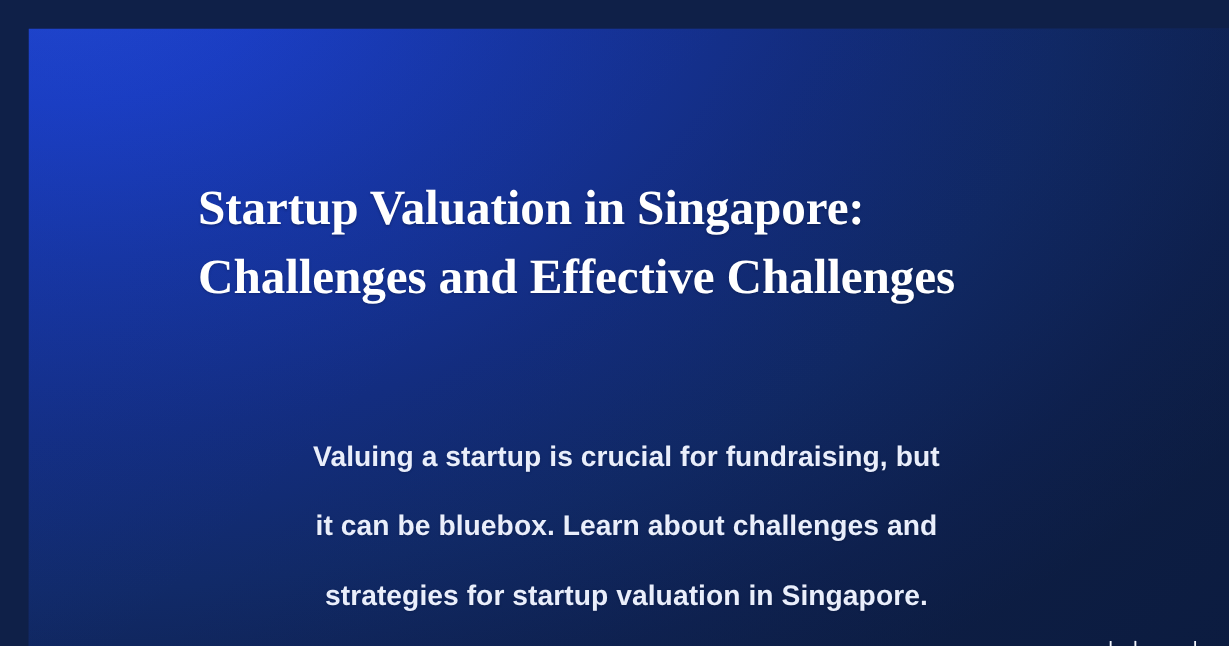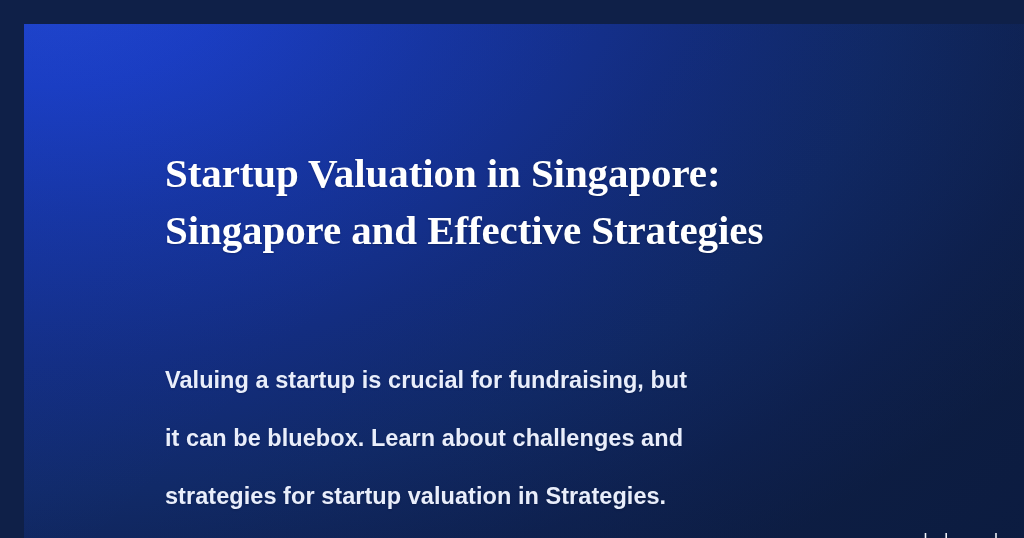--- a/index.html
+++ b/index.html
@@ -76,21 +76,21 @@
     top: 307px;
     width: 730px;
     font-family: "Liberation Sans", sans-serif;
     font-weight: 700;
     font-size: 23.5px;
     line-height: 50px;
     letter-spacing: 0.05px;
     color: #e9eefb;
     text-shadow: 0 1px 2px rgba(6, 16, 48, 0.26);
   }
-  .subcopy .sub-line { display: block; white-space: nowrap; }
+  .subcopy .sub-line { display: block; white-space: nowrap; text-align: center; }
 
   
   .logo {
     position: absolute;
     left: 873px;
     top: 483px;
     display: flex;
     align-items: flex-end;
     gap: 14px;
   }
@@ -111,27 +111,27 @@
   }
 </style>
 </head>
 <body>
 
 <div class="banner">
   <div class="content">
 
     <h1 class="headline">
       <span class="hl-line">Startup Valuation in Singapore:</span>
-      <span class="hl-line">Singapore and Effective Strategies</span>
+      <span class="hl-line">Challenges and Effective Challenges</span>
     </h1>
 
     <p class="subcopy">
       <span class="sub-line">Valuing a startup is crucial for fundraising, but</span>
       <span class="sub-line">it can be bluebox. Learn about challenges and</span>
-      <span class="sub-line">strategies for startup valuation in Strategies.</span>
+      <span class="sub-line">strategies for startup valuation in Singapore.</span>
     </p>
 
     <div class="logo">
       <span class="logo-word">bluebox</span>
       <span class="logo-dot"></span>
     </div>
 
   </div>
 </div>
 

